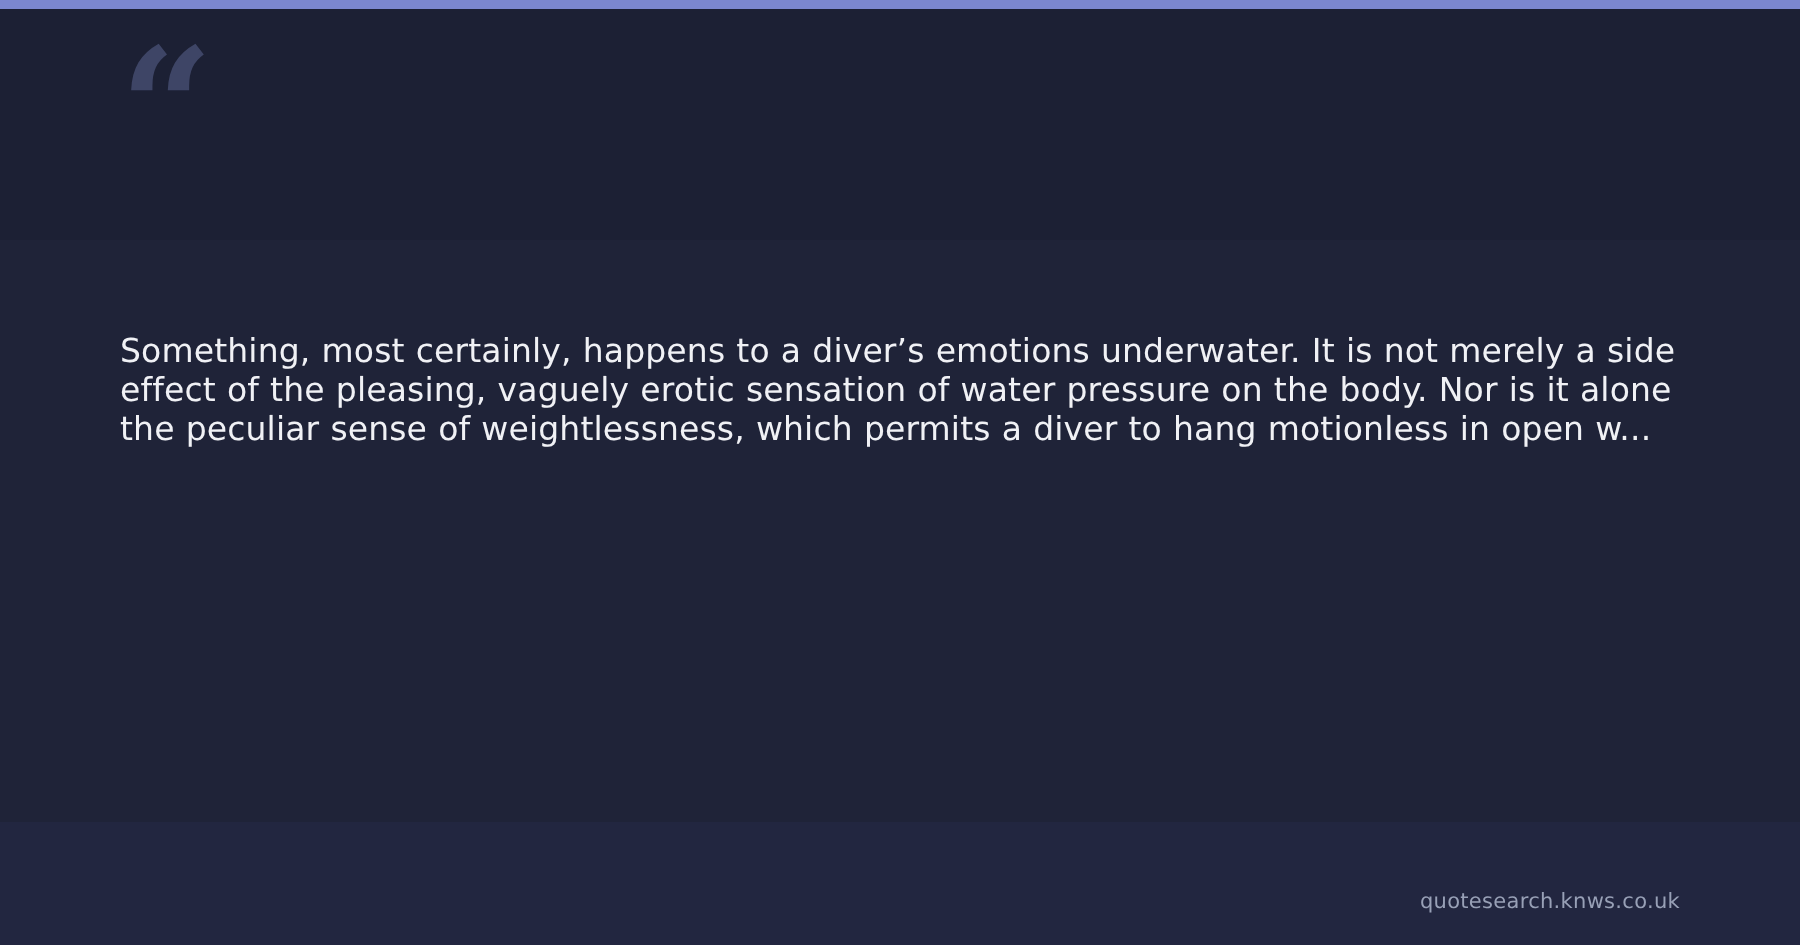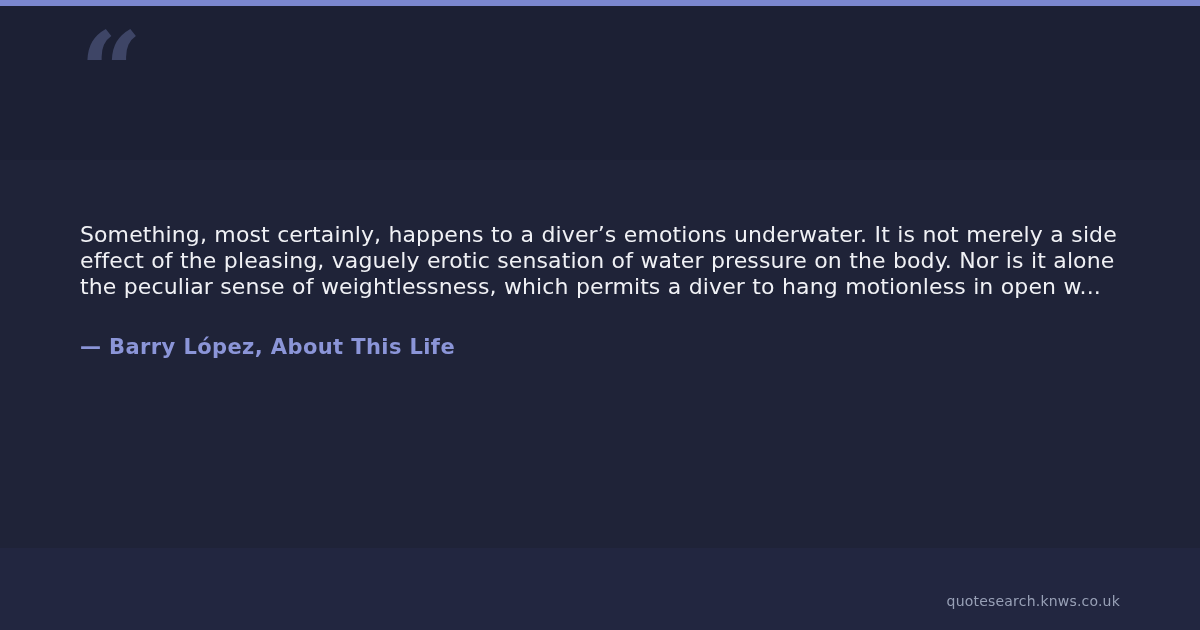--- a/index.html
+++ b/index.html
@@ -96,18 +96,17 @@
 
 <div class="quote-card">
 
   <div class="accent-bar"></div>
 
   <div class="quote-mark">“</div>
 
   <div class="content">
     <p class="quote-text">Something, most certainly, happens to a diver’s emotions underwater. It is not merely a side effect of the pleasing, vaguely erotic sensation of water pressure on the body. Nor is it alone the peculiar sense of weightlessness, which permits a diver to hang motionless in open w...</p>
 
-    <p class="attribution">— Barry López, About This Life</p>
   </div>
 
   <div class="site-url">quotesearch.knws.co.uk</div>
 
 </div>
 
 </body></html>

